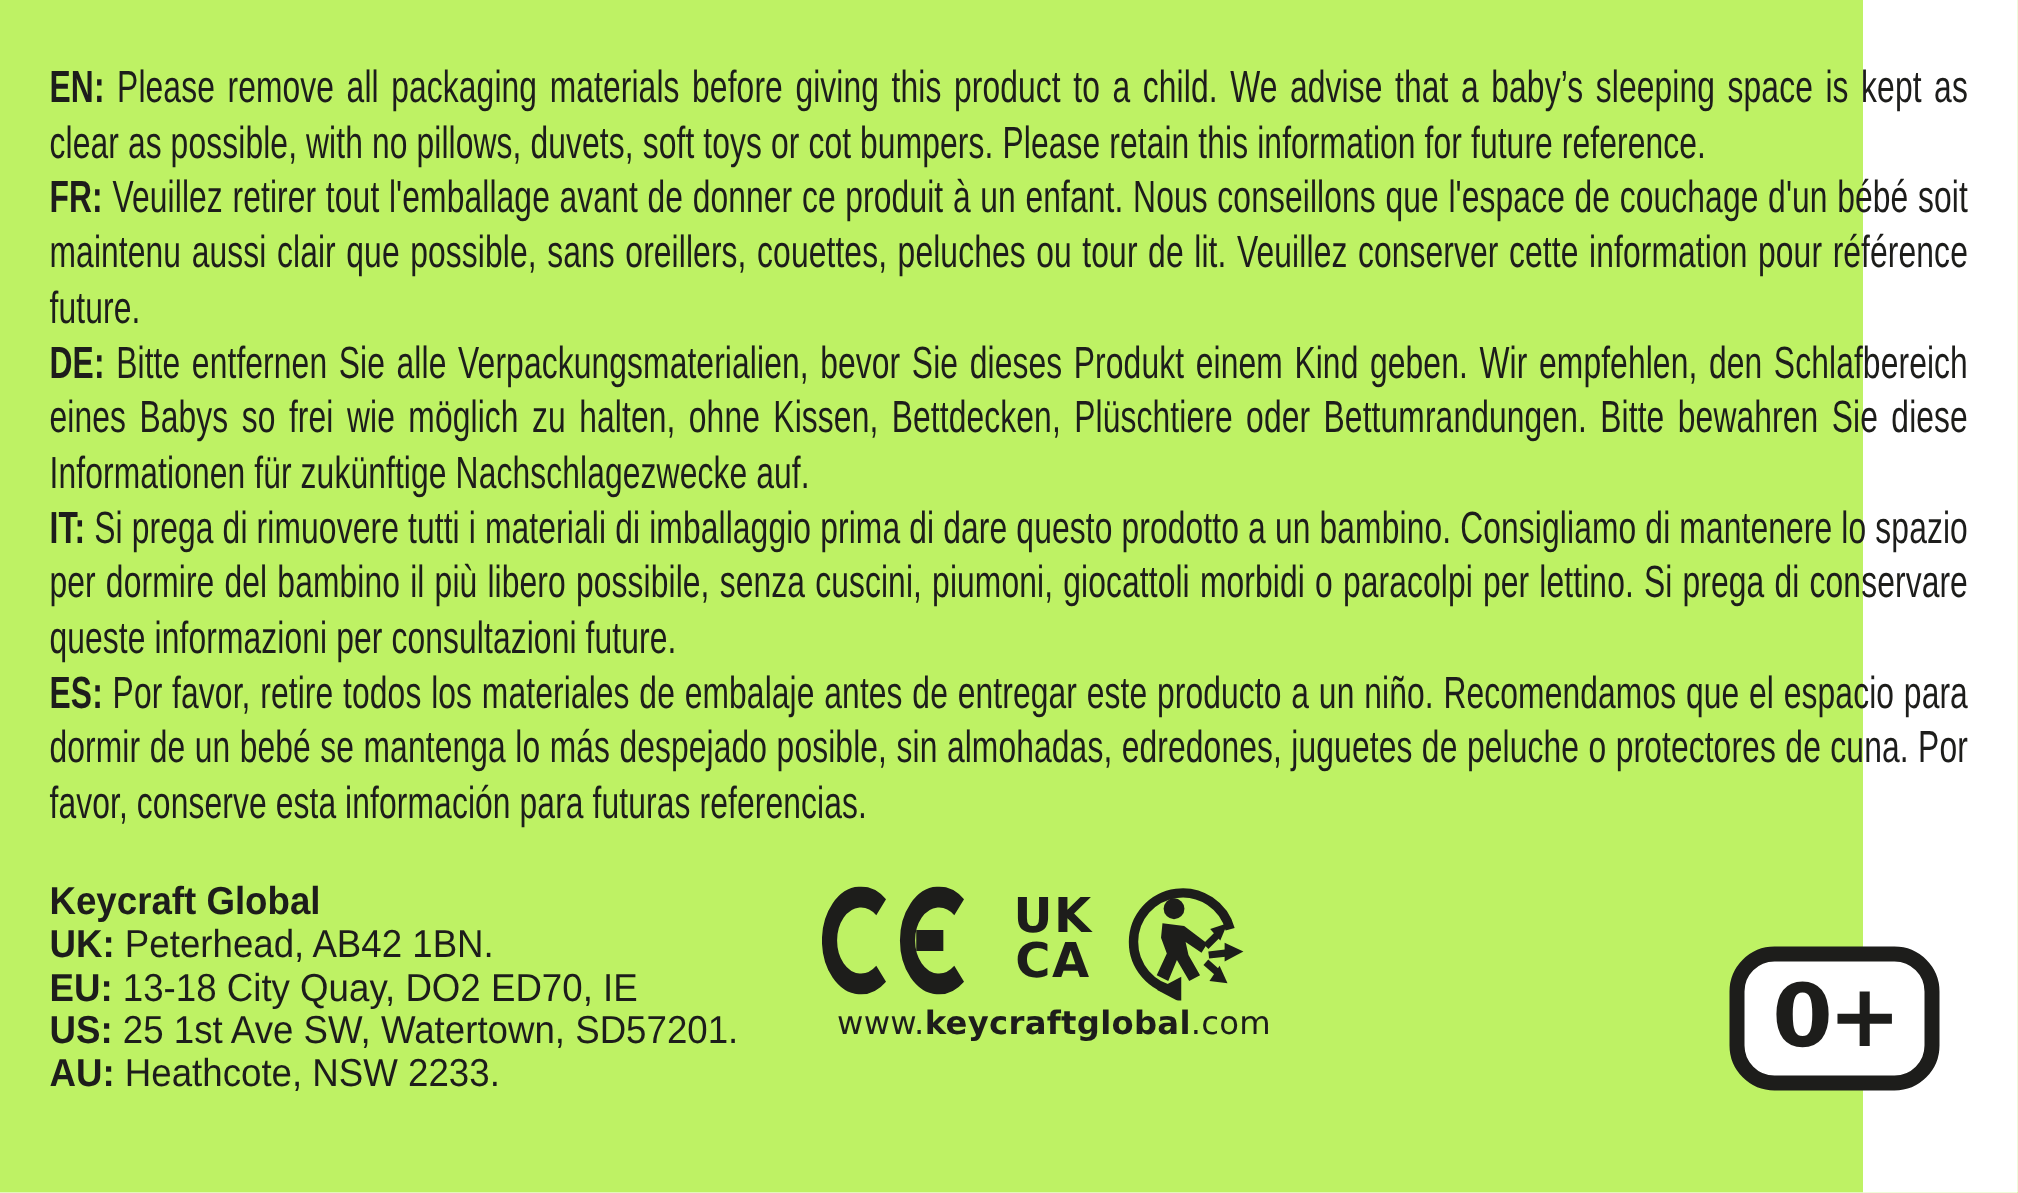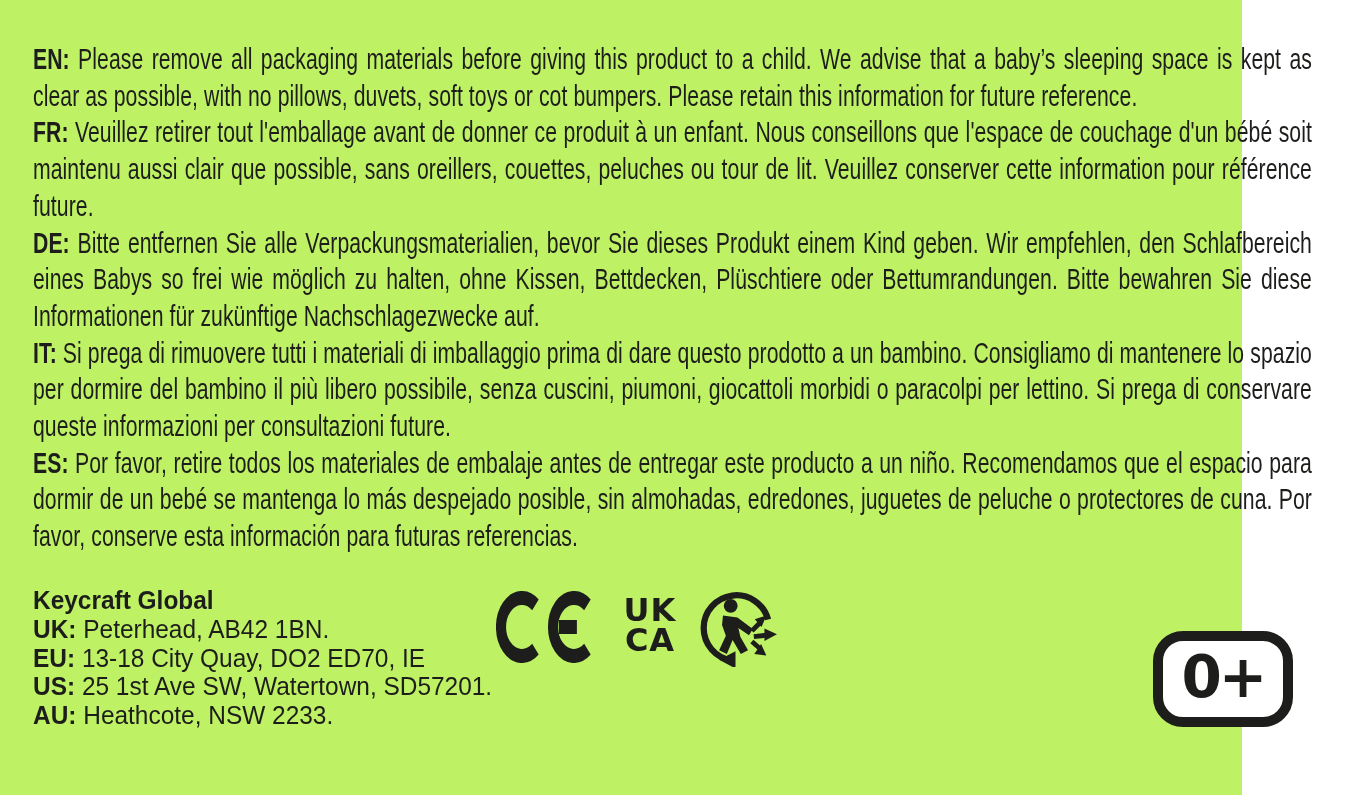--- a/index.html
+++ b/index.html
@@ -33,21 +33,21 @@
   .company-inner {
     width: 500px;
     transform: scaleX(0.94);
     transform-origin: 0 0;
     font-size: 26px;
     line-height: 28.8px;
   }
   .company-inner .company-name { font-weight: bold; }
 
   
-  .marks { position: absolute; left: 496px; top: 591px; width: 330px; }
+  .marks { position: absolute; left: 548px; top: 591px; width: 330px; }
   .marks-row { display: flex; align-items: flex-start; }
   .ce-svg { display: block; }
   .ukca {
     margin-left: 13px; width: 74px; text-align: center;
     font-family: "DejaVu Sans", sans-serif;
     font-weight: 800; font-size: 32px; line-height: 30px;
     letter-spacing: 1px; padding-top: 4px;
     color: #1d1d1b;
   }
   .triman-svg { display: block; margin-left: 9px; margin-top: -2px; }
@@ -128,19 +128,20 @@
         <g stroke="#1d1d1b" stroke-width="5" fill="#1d1d1b">
           <path d="M58 43 L67 34" fill="none"></path>
           <polygon points="73,27 61,31 68,39" stroke="none"></polygon>
           <path d="M60 49 L73 47.5" fill="none"></path>
           <polygon points="84,46.5 71,40.5 71,53.5" stroke="none"></polygon>
           <path d="M58 54 L66 61" fill="none"></path>
           <polygon points="73,68.5 60.5,67 67.5,56.5" stroke="none"></polygon>
         </g>
       </svg>
     </div>
+    <p class="website"><span>www.</span><span class="site-bold">keycraftglobal</span><span>.com</span></p>
   </div>
 
   <div class="age-badge">
     <span>0+</span>
   </div>
 
 </div>
 
 </body></html>

